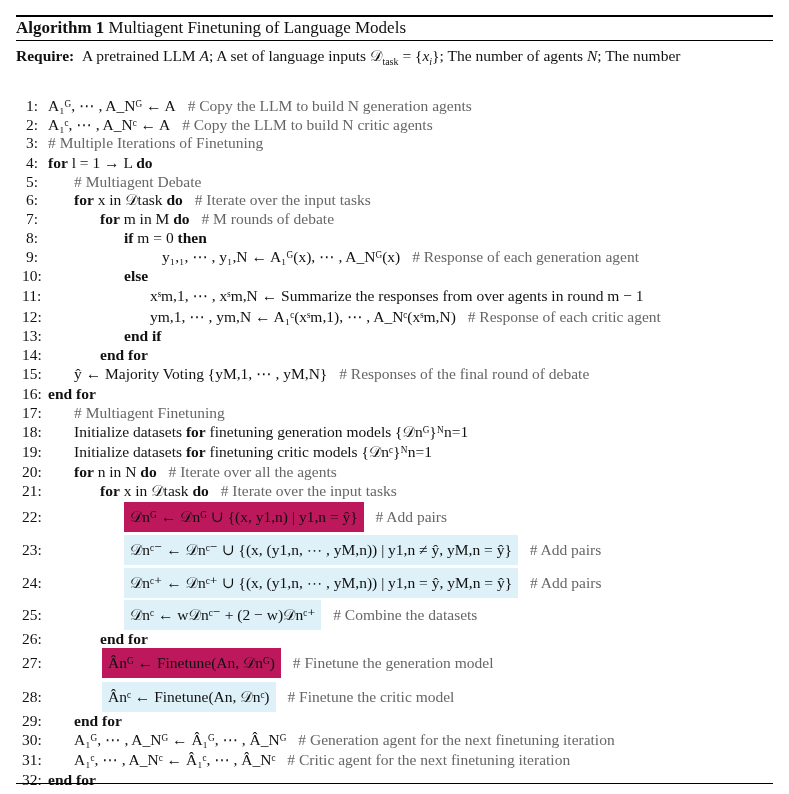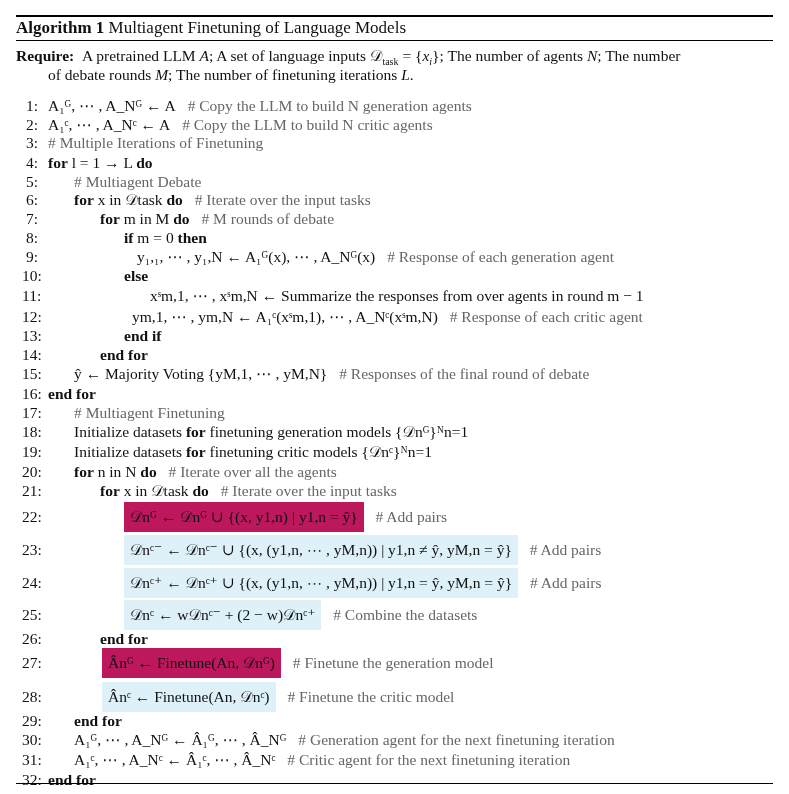--- a/index.html
+++ b/index.html
@@ -29,21 +29,20 @@
 <div class="rule rule-top"></div>
 <div class="title">
   <b>Algorithm 1</b>
   <span>Multiagent Finetuning of Language Models</span>
 </div>
 <div class="rule rule-mid"></div>
 
 <div class="require">
   <span class="kw">Require:</span>
   <span>&nbsp;A pretrained LLM <i>A</i>; A set of language inputs 𝒟<sub style="font-style:normal">task</sub> = {<i>x<sub>i</sub></i>}; The number of agents <i>N</i>; The number</span>
-  <span class="cont">of debate rounds <i>M</i>; The number of finetuning iterations <i>L</i>.</span>
 </div>
 
 <div id="lines">
     <div class="line" style="top: 96px;">
       <span class="num" style="left: 26px;">1:</span>
       <span class="content" style="left: 48px;"><span><span>A₁ᴳ, ⋯ , A_Nᴳ ← A</span></span><span class="cm" style="margin-left: 8px;">  # Copy the LLM to build N generation agents</span></span>
     </div>
     <div class="line" style="top: 115px;">
       <span class="num" style="left: 26px;">2:</span>
       <span class="content" style="left: 48px;"><span><span>A₁ᶜ, ⋯ , A_Nᶜ ← A</span></span><span class="cm" style="margin-left: 8px;">  # Copy the LLM to build N critic agents</span></span>
@@ -67,33 +66,33 @@
     <div class="line" style="top: 209px;">
       <span class="num" style="left: 26px;">7:</span>
       <span class="content" style="left: 100px;"><span><span class="kw">for</span><span> m </span><span>in</span><span> M </span><span class="kw">do</span></span><span class="cm" style="margin-left: 8px;">  # M rounds of debate</span></span>
     </div>
     <div class="line" style="top: 228px;">
       <span class="num" style="left: 26px;">8:</span>
       <span class="content" style="left: 124px;"><span><span class="kw">if</span><span> m = 0 </span><span class="kw">then</span></span></span>
     </div>
     <div class="line" style="top: 247px;">
       <span class="num" style="left: 26px;">9:</span>
-      <span class="content" style="left: 137px;"><span><span>y₁,₁, ⋯ , y₁,N ← A₁ᴳ(x), ⋯ , A_Nᴳ(x)</span></span><span class="cm" style="margin-left: 8px;">  # Response of each generation agent</span></span>
+      <span class="content" style="left: 162px;"><span><span>y₁,₁, ⋯ , y₁,N ← A₁ᴳ(x), ⋯ , A_Nᴳ(x)</span></span><span class="cm" style="margin-left: 8px;">  # Response of each generation agent</span></span>
     </div>
     <div class="line" style="top: 266px;">
       <span class="num">10:</span>
       <span class="content" style="left: 124px;"><span><span class="kw">else</span></span></span>
     </div>
     <div class="line" style="top: 286px;">
       <span class="num">11:</span>
       <span class="content" style="left: 150px;"><span><span>xˢm,1, ⋯ , xˢm,N ← Summarize the responses from over agents </span><span>in</span><span> round m − 1</span></span></span>
     </div>
     <div class="line" style="top: 307px;">
       <span class="num">12:</span>
-      <span class="content" style="left: 132px;"><span><span>ym,1, ⋯ , ym,N ← A₁ᶜ(xˢm,1), ⋯ , A_Nᶜ(xˢm,N)</span></span><span class="cm" style="margin-left: 8px;">  # Response of each critic agent</span></span>
+      <span class="content" style="left: 150px;"><span><span>ym,1, ⋯ , ym,N ← A₁ᶜ(xˢm,1), ⋯ , A_Nᶜ(xˢm,N)</span></span><span class="cm" style="margin-left: 8px;">  # Response of each critic agent</span></span>
     </div>
     <div class="line" style="top: 326px;">
       <span class="num">13:</span>
       <span class="content" style="left: 124px;"><span><span class="kw">end if</span></span></span>
     </div>
     <div class="line" style="top: 345px;">
       <span class="num">14:</span>
       <span class="content" style="left: 100px;"><span><span class="kw">end for</span></span></span>
     </div>
     <div class="line" style="top: 364px;">

